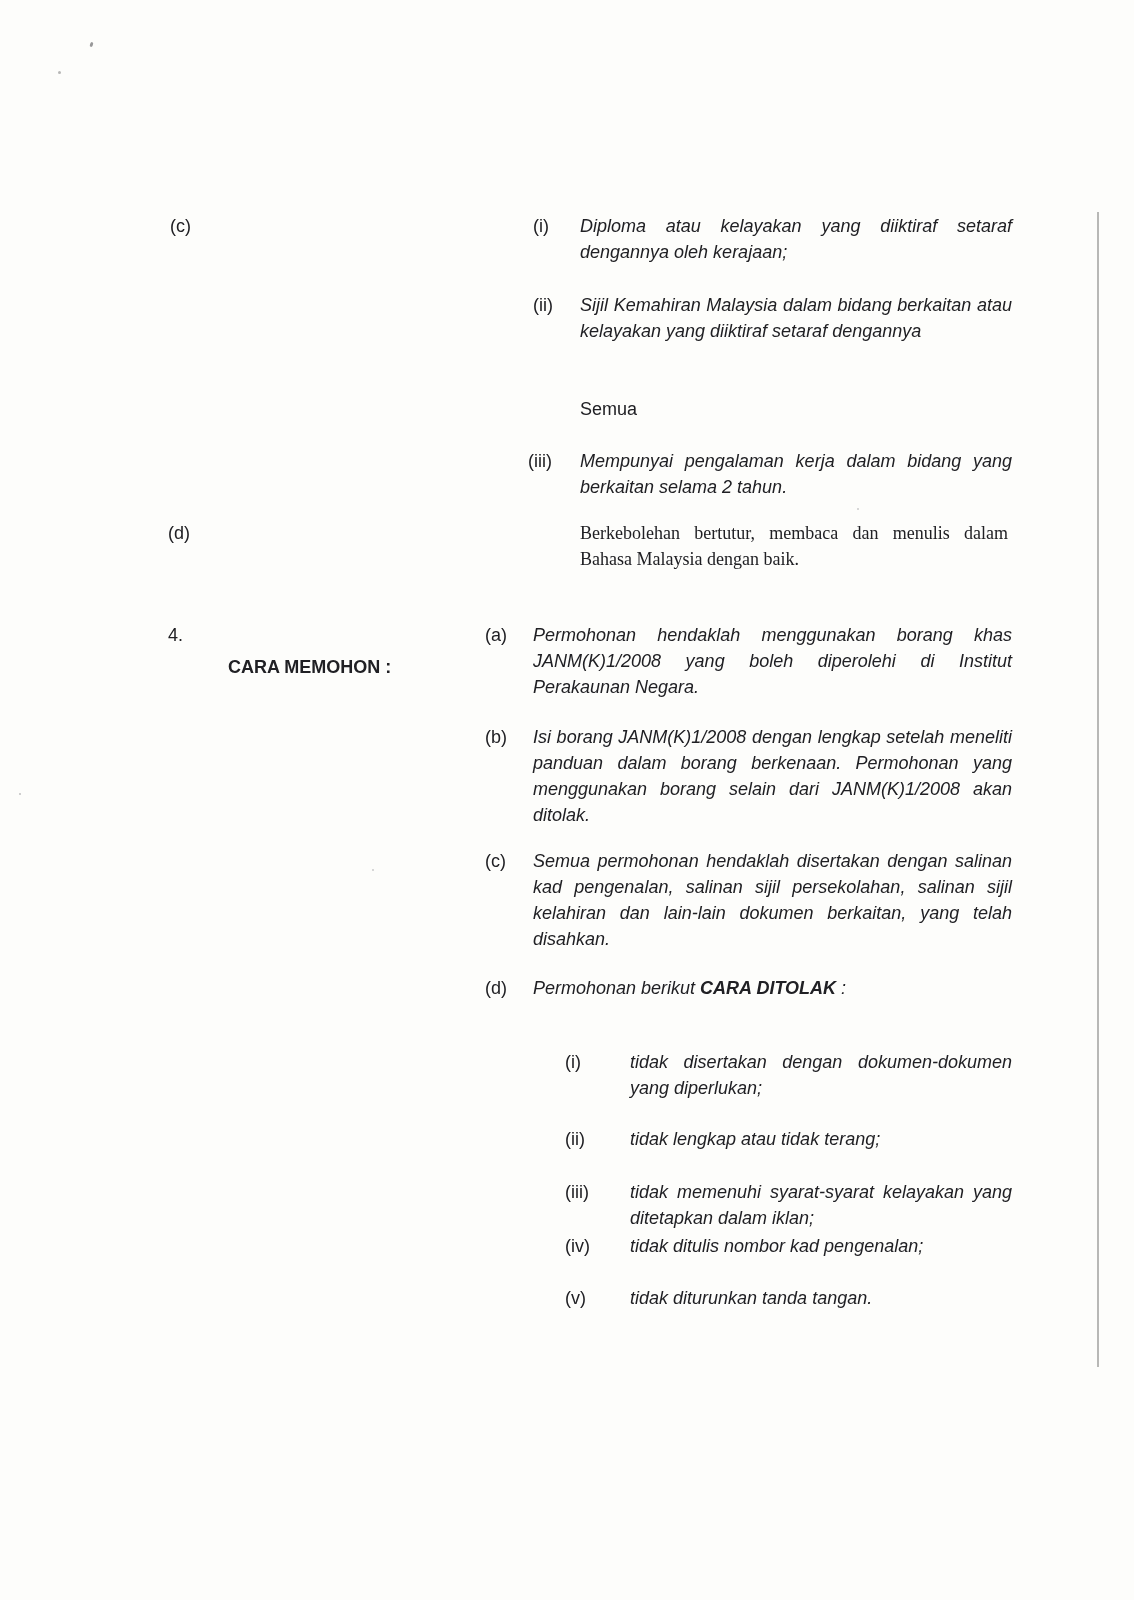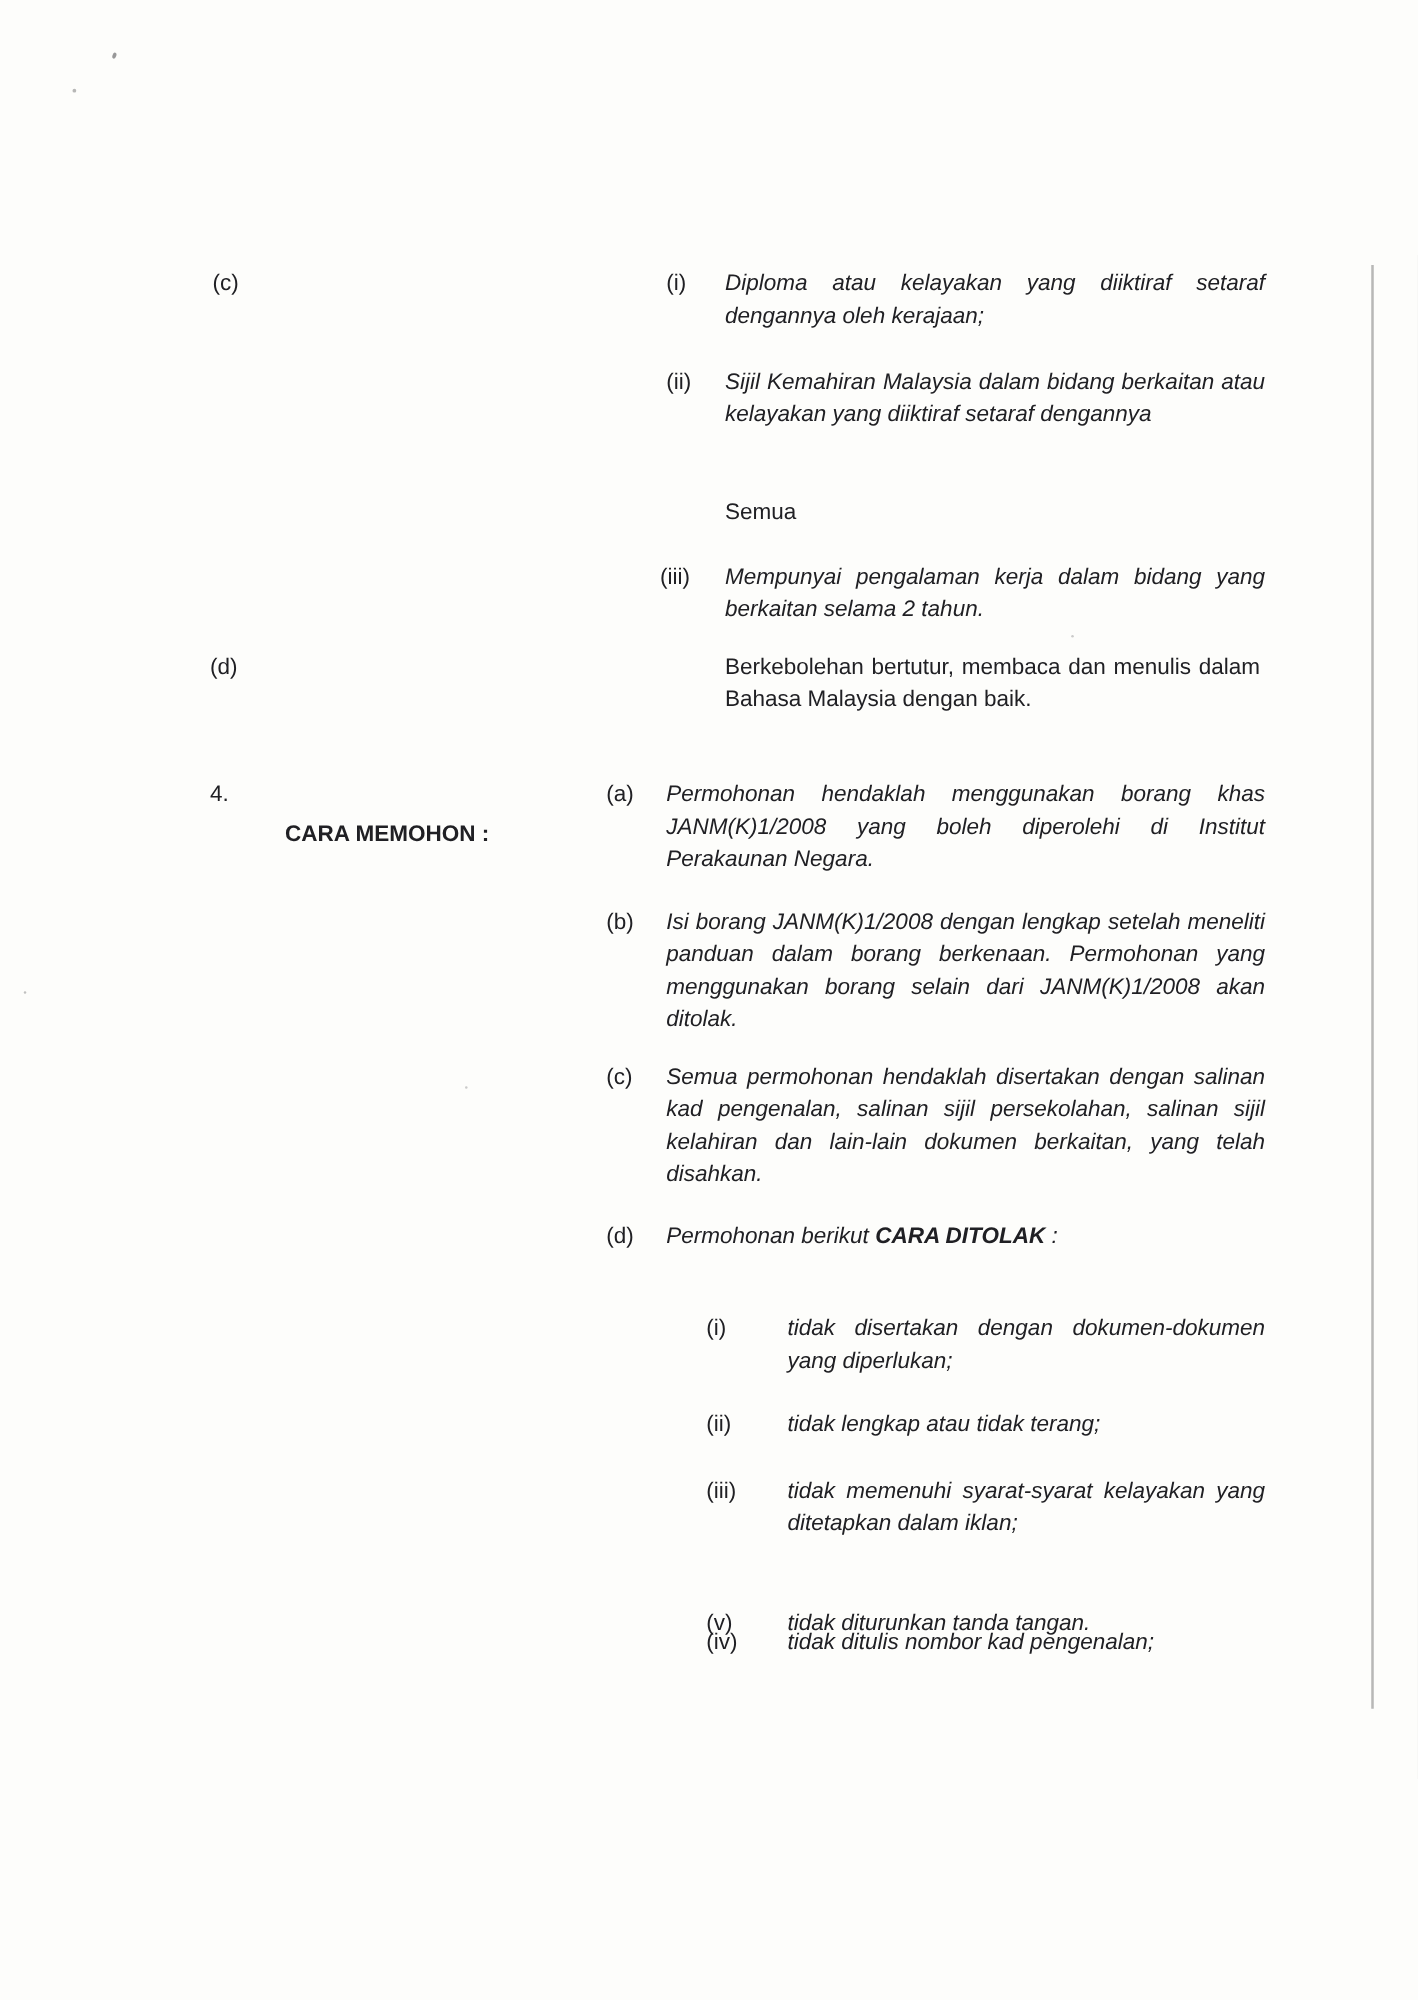--- a/index.html
+++ b/index.html
@@ -66,21 +66,21 @@
   </div>
 
   <div class="abs" style="left:580px; top:396px;">Semua</div>
 
   <div class="abs item" style="left:528px; top:448px; width:484px;">
     <span class="lbl" style="width:52px;">(iii)</span>
     <span class="txt">Mempunyai pengalaman kerja dalam bidang yang berkaitan selama 2 tahun.</span>
   </div>
 
   <div class="abs" style="left:168px; top:520px;">(d)</div>
-  <div class="abs txt" style="left:580px; top:520px; width:428px; text-align:justify;">Berkebolehan bertutur, membaca dan menulis dalam Bahasa Malaysia dengan baik.</div>
+  <div class="abs txt" style="left:580px; top:520px; width:428px; text-align:justify;font-family:Liberation Serif, serif;">Berkebolehan bertutur, membaca dan menulis dalam Bahasa Malaysia dengan baik.</div>
 
   <div class="abs" style="left:168px; top:622px;">4.</div>
   <div class="abs bold" style="left:228px; top:622px;margin-top:32px;">CARA MEMOHON :</div>
 
   <div class="abs item" style="left:485px; top:622px; width:527px;">
     <span class="lbl" style="width:48px;">(a)</span>
     <span class="txt">Permohonan hendaklah menggunakan borang khas JANM(K)1/2008 yang boleh diperolehi di Institut Perakaunan Negara.</span>
   </div>
 
   <div class="abs item" style="left:485px; top:724px; width:527px;">
@@ -106,21 +106,21 @@
   <div class="abs item" style="left:565px; top:1126px; width:447px;">
     <span class="lbl" style="width:65px;">(ii)</span>
     <span class="txt">tidak lengkap atau tidak terang;</span>
   </div>
 
   <div class="abs item" style="left:565px; top:1179px; width:447px;">
     <span class="lbl" style="width:65px;">(iii)</span>
     <span class="txt">tidak memenuhi syarat-syarat kelayakan yang ditetapkan dalam iklan;</span>
   </div>
 
-  <div class="abs item" style="left:565px; top:1300px; width:447px;justify-content:space-between;">
+  <div class="abs item" style="left:565px; top:1233px; width:447px;justify-content:space-between;">
     <span class="lbl" style="width:65px;">(iv)</span>
     <span class="txt">tidak ditulis nombor kad pengenalan;</span>
   </div>
 
   <div class="abs item" style="left:565px; top:1285px; width:447px;">
     <span class="lbl" style="width:65px;">(v)</span>
     <span class="txt">tidak diturunkan tanda tangan.</span>
   </div>
 
 </div>

